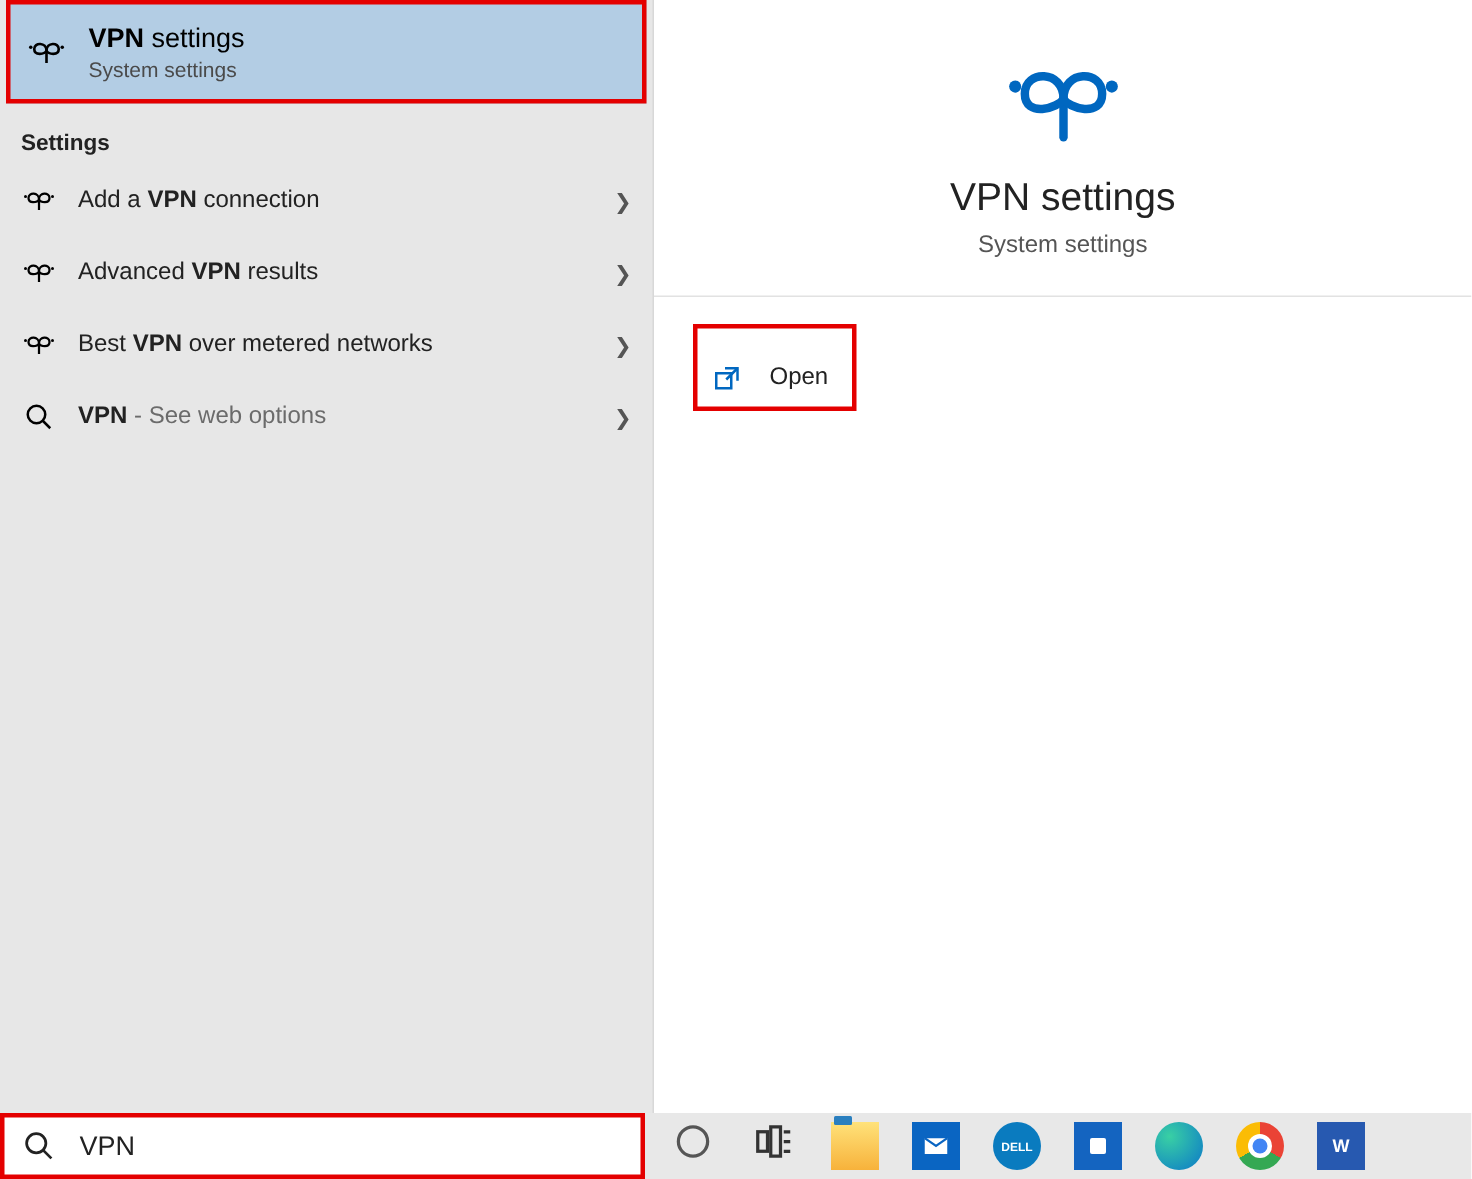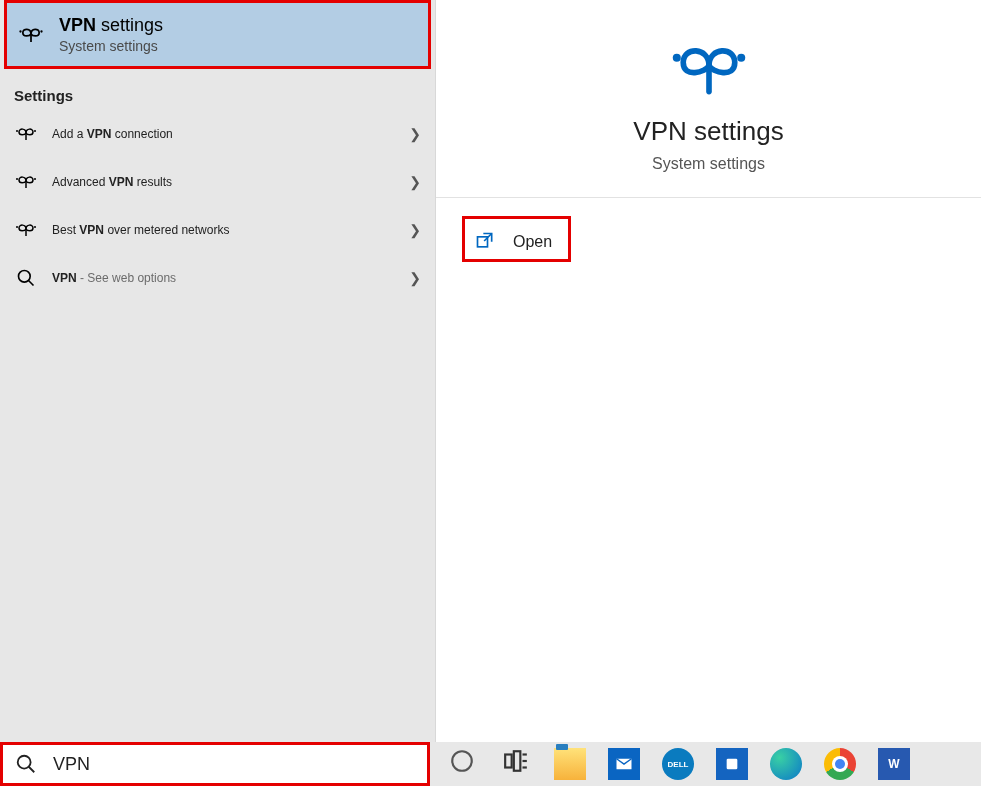--- a/index.html
+++ b/index.html
@@ -12,31 +12,31 @@
 
   .best-match-item { margin: 0 4px; padding: 12px 10px; display: flex; align-items: center; background: #b3cde4; border: 3px solid #e40000; }
   .best-match-item .icon { width: 28px; height: 28px; margin-right: 14px; color: #000; display:flex; align-items:center; justify-content:center;}
   .best-match-item .txt { display: flex; flex-direction: column; }
   .best-match-item .title { font-size: 18px; color: #000; }
   .best-match-item .title .bold { font-weight: 700; }
   .best-match-item .sub { font-size: 14px; color: #4a4a4a; margin-top: 2px; }
 
   .list-item { display: flex; align-items: center; padding: 12px 14px; cursor: default; }
   .li-icon { width: 24px; height: 24px; margin-right: 14px; color: #000; display:flex;align-items:center;justify-content:center;}
-  .li-text { flex: 1; font-size: 12px; color: #222; }
+  .li-text { flex: 1; font-size: 16px; color: #222; }
   .li-text .bold { font-weight: 700; }
   .li-text .muted { color: #6b6b6b; }
   .chev { color: #555; font-size: 14px; }
 
   .detail-header { padding: 40px 0 24px 0; text-align: center; border-bottom: 1px solid #e2e2e2; }
   .detail-icon-big { width: 80px; height: 58px; margin: 0 auto 18px auto; color: #0067c0; }
   .detail-title { font-size: 26px; color: #222; }
   .detail-sub { font-size: 16px; color: #555; margin-top: 8px; }
 
-  .action-row { display: inline-flex; align-items: flex-end; margin: 18px 0 0 26px; padding: 12px 16px 8px 10px; border: 3px solid #e40000; }
+  .action-row { display: inline-flex; align-items: flex-start; margin: 18px 0 0 26px; padding: 24px 16px 8px 10px; border: 3px solid #e40000; }
   .action-icon { width: 20px; height: 20px; margin-right: 18px; color: #0067c0;}
   .action-text { font-size: 16px; color: #222; }
 
   
   .taskbar { position: absolute; left: 0; bottom: 0; width: 981px; height: 44px; background: #e8e8e8; display: flex; align-items: center; }
   .search-box { width: 430px; height: 44px; background: #fff; display: flex; align-items: center; padding: 0 12px; border: 3px solid #e40000; margin:0;}
   .search-box .sicon { width: 22px; height: 22px; margin-right: 14px; color: #222; }
   .search-box .sinput { border: none; outline: none; font-size: 18px; flex: 1; background: transparent; color:#222;}
   .tb-icons { display: flex; align-items: center; gap: 22px; margin-left: 16px; }
   .tb-btn { width: 32px; height: 32px; display: flex; align-items: flex-start; justify-content: center; }

